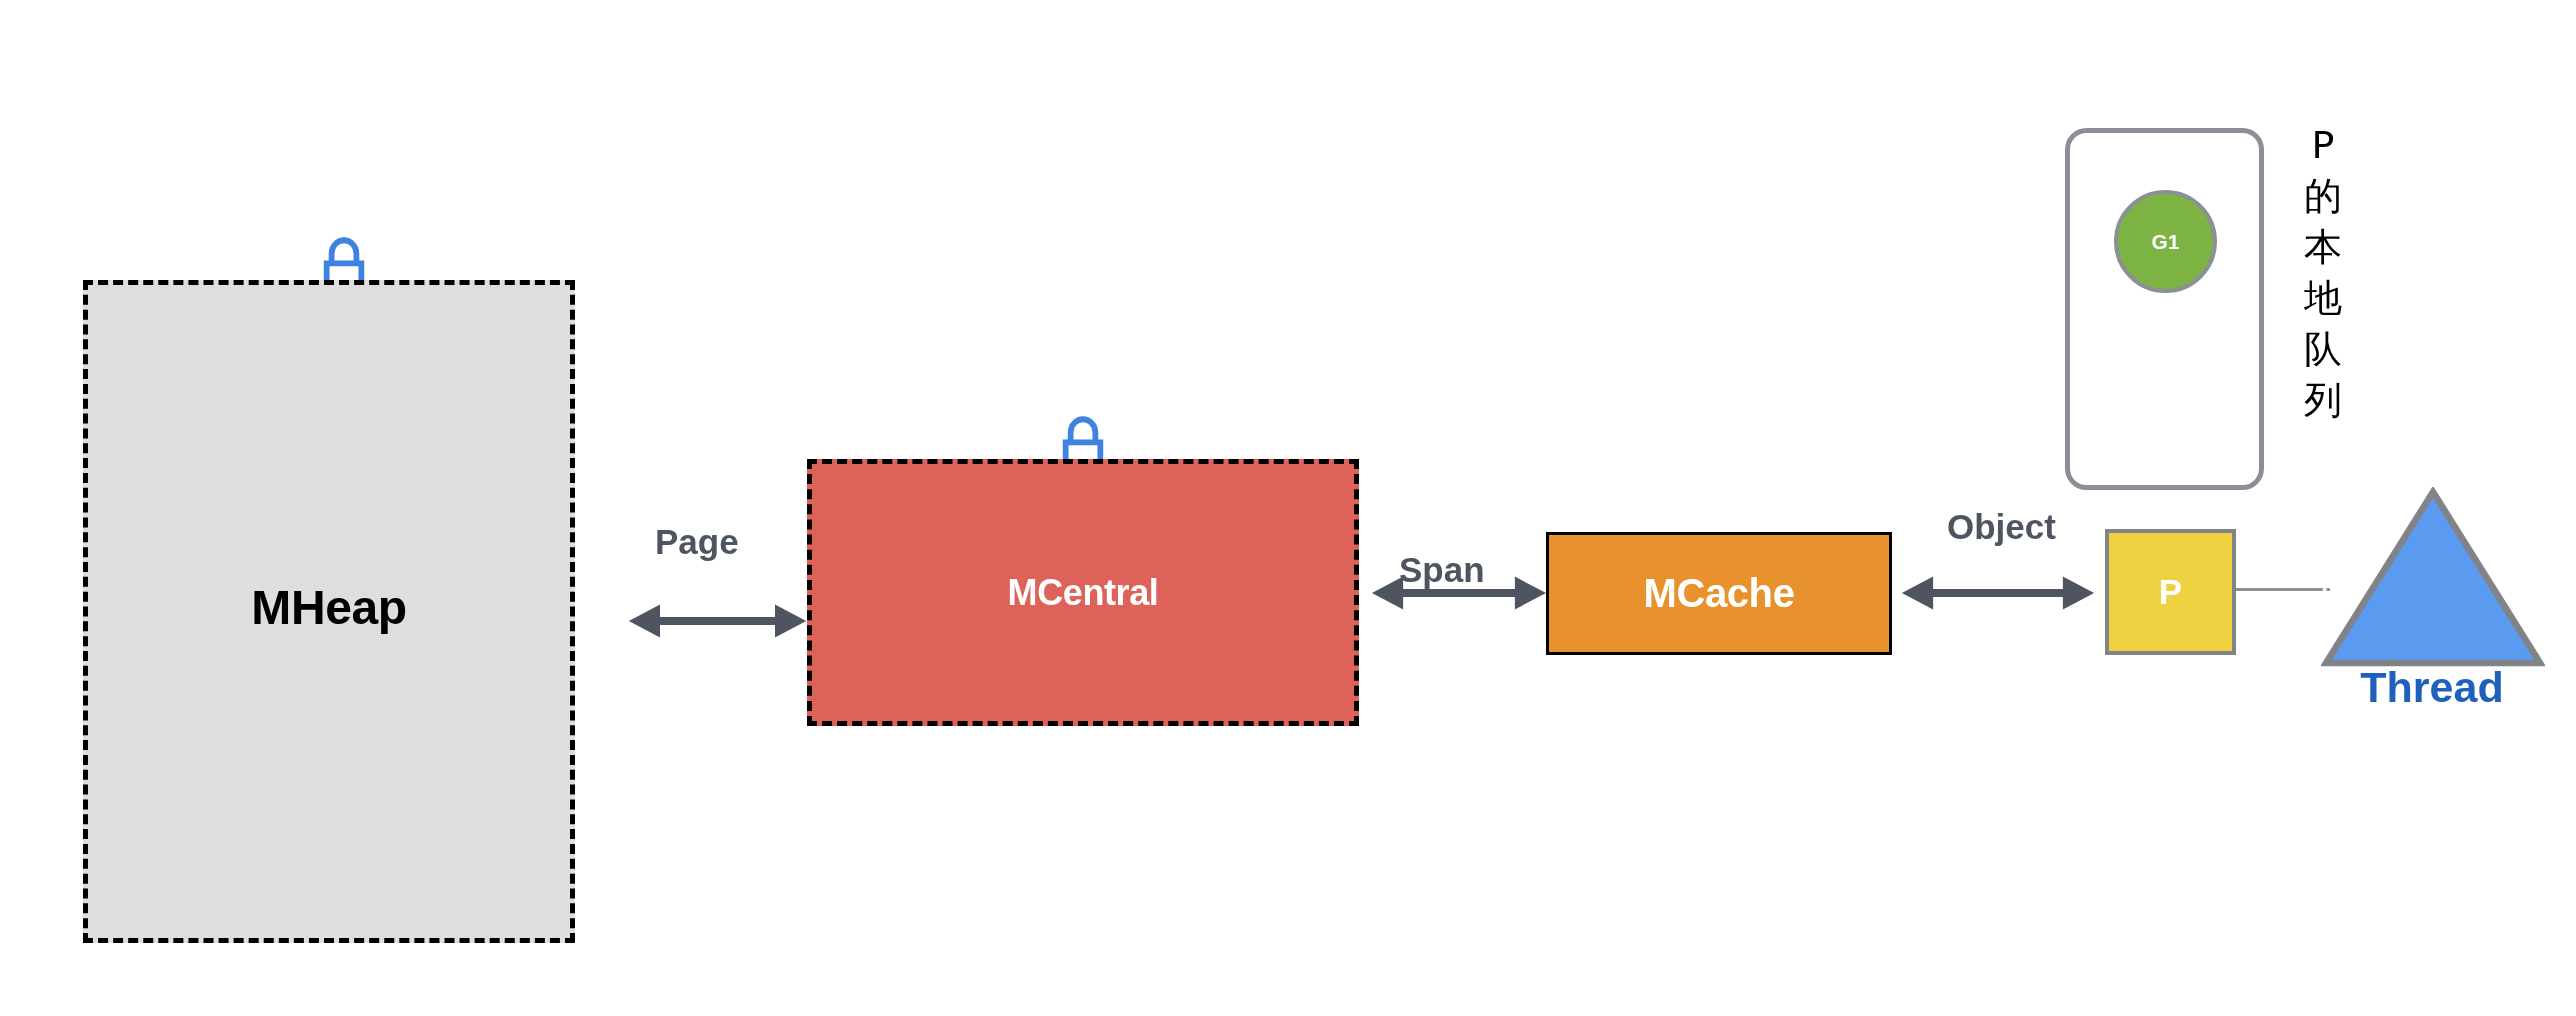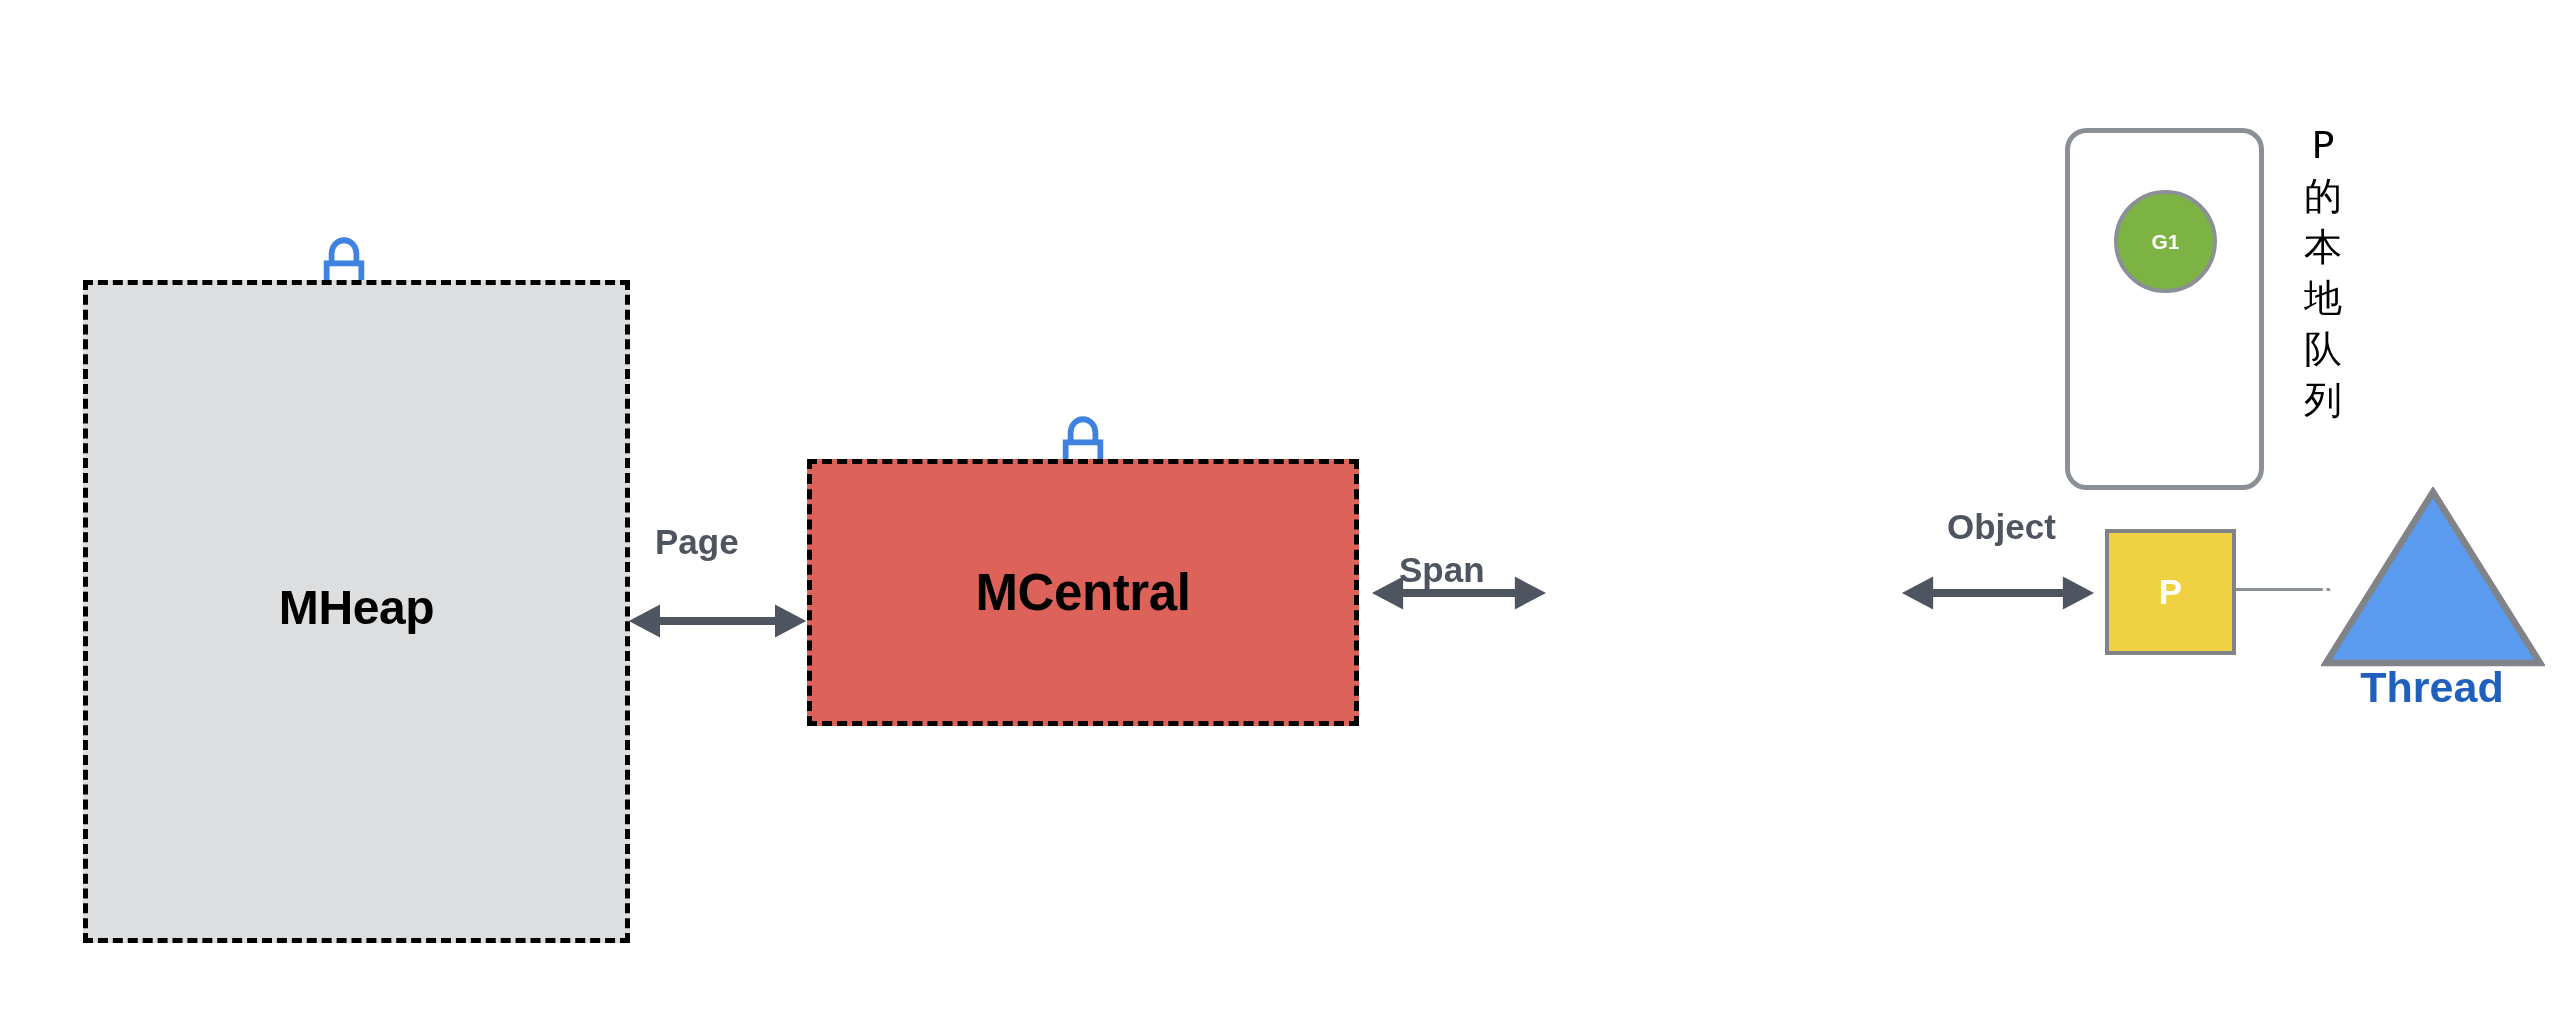--- a/index.html
+++ b/index.html
@@ -18,21 +18,21 @@
     background: #ffffff;
     overflow: hidden;
   }
 
   
   .abs { position: absolute; }
 
   
   #mheap-box {
     left: 83px; top: 280px;
-    width: 547px; height: 663px;
+    width: 492px; height: 663px;
     background: #DCDEE0;
     border: 5px dashed #000000;
     box-sizing: border-box;
     display: flex;
     align-items: center;
     justify-content: center;
   }
   #mheap-label {
     font-size: 48px;
     font-weight: bold;
@@ -46,23 +46,23 @@
     left: 807px; top: 459px;
     width: 552px; height: 267px;
     background: #DD6259;
     border: 5px dashed #000000;
     box-sizing: border-box;
     display: flex;
     align-items: center;
     justify-content: center;
   }
   #mcentral-label {
-    font-size: 51px;
-    font-weight: bold;
-    color: #000000;
+    font-size: 36px;
+    font-weight: bold;
+    color: #ffffff;
     letter-spacing: -0.4px;
   }
 
   
   #mcache-box {
     left: 1546px; top: 532px;
     width: 346px; height: 123px;
     background: #E8922E;
     border: 3.3px solid #000000;
     box-sizing: border-box;
@@ -217,20 +217,23 @@
     <span id="mcentral-label">MCentral</span>
   </div>
 
   <div class="abs arrow-label" style="left:1399px; top:550px;">Span</div>
   <svg class="abs" style="left:1371px; top:570px;" width="176" height="46" viewBox="0 0 212 56">
     <line x1="34" y1="28" x2="178" y2="28" stroke="#4F5560" stroke-width="10"></line>
     <polygon points="0,28 38,8 38,48" fill="#4F5560"></polygon>
     <polygon points="212,28 174,8 174,48" fill="#4F5560"></polygon>
   </svg>
 
+  <div class="abs" id="mcache-box">
+    <span id="mcache-label">MCache</span>
+  </div>
 
   <div class="abs arrow-label" style="left:1908px; top:507px;margin-left:39px;">Object</div>
   <svg class="abs" style="left:1901px; top:570px;" width="194" height="46" viewBox="0 0 234 56">
     <line x1="34" y1="28" x2="200" y2="28" stroke="#4F5560" stroke-width="10"></line>
     <polygon points="0,28 38,8 38,48" fill="#4F5560"></polygon>
     <polygon points="234,28 196,8 196,48" fill="#4F5560"></polygon>
   </svg>
 
   <div class="abs" id="p-box">
     <span id="p-label">P</span>

